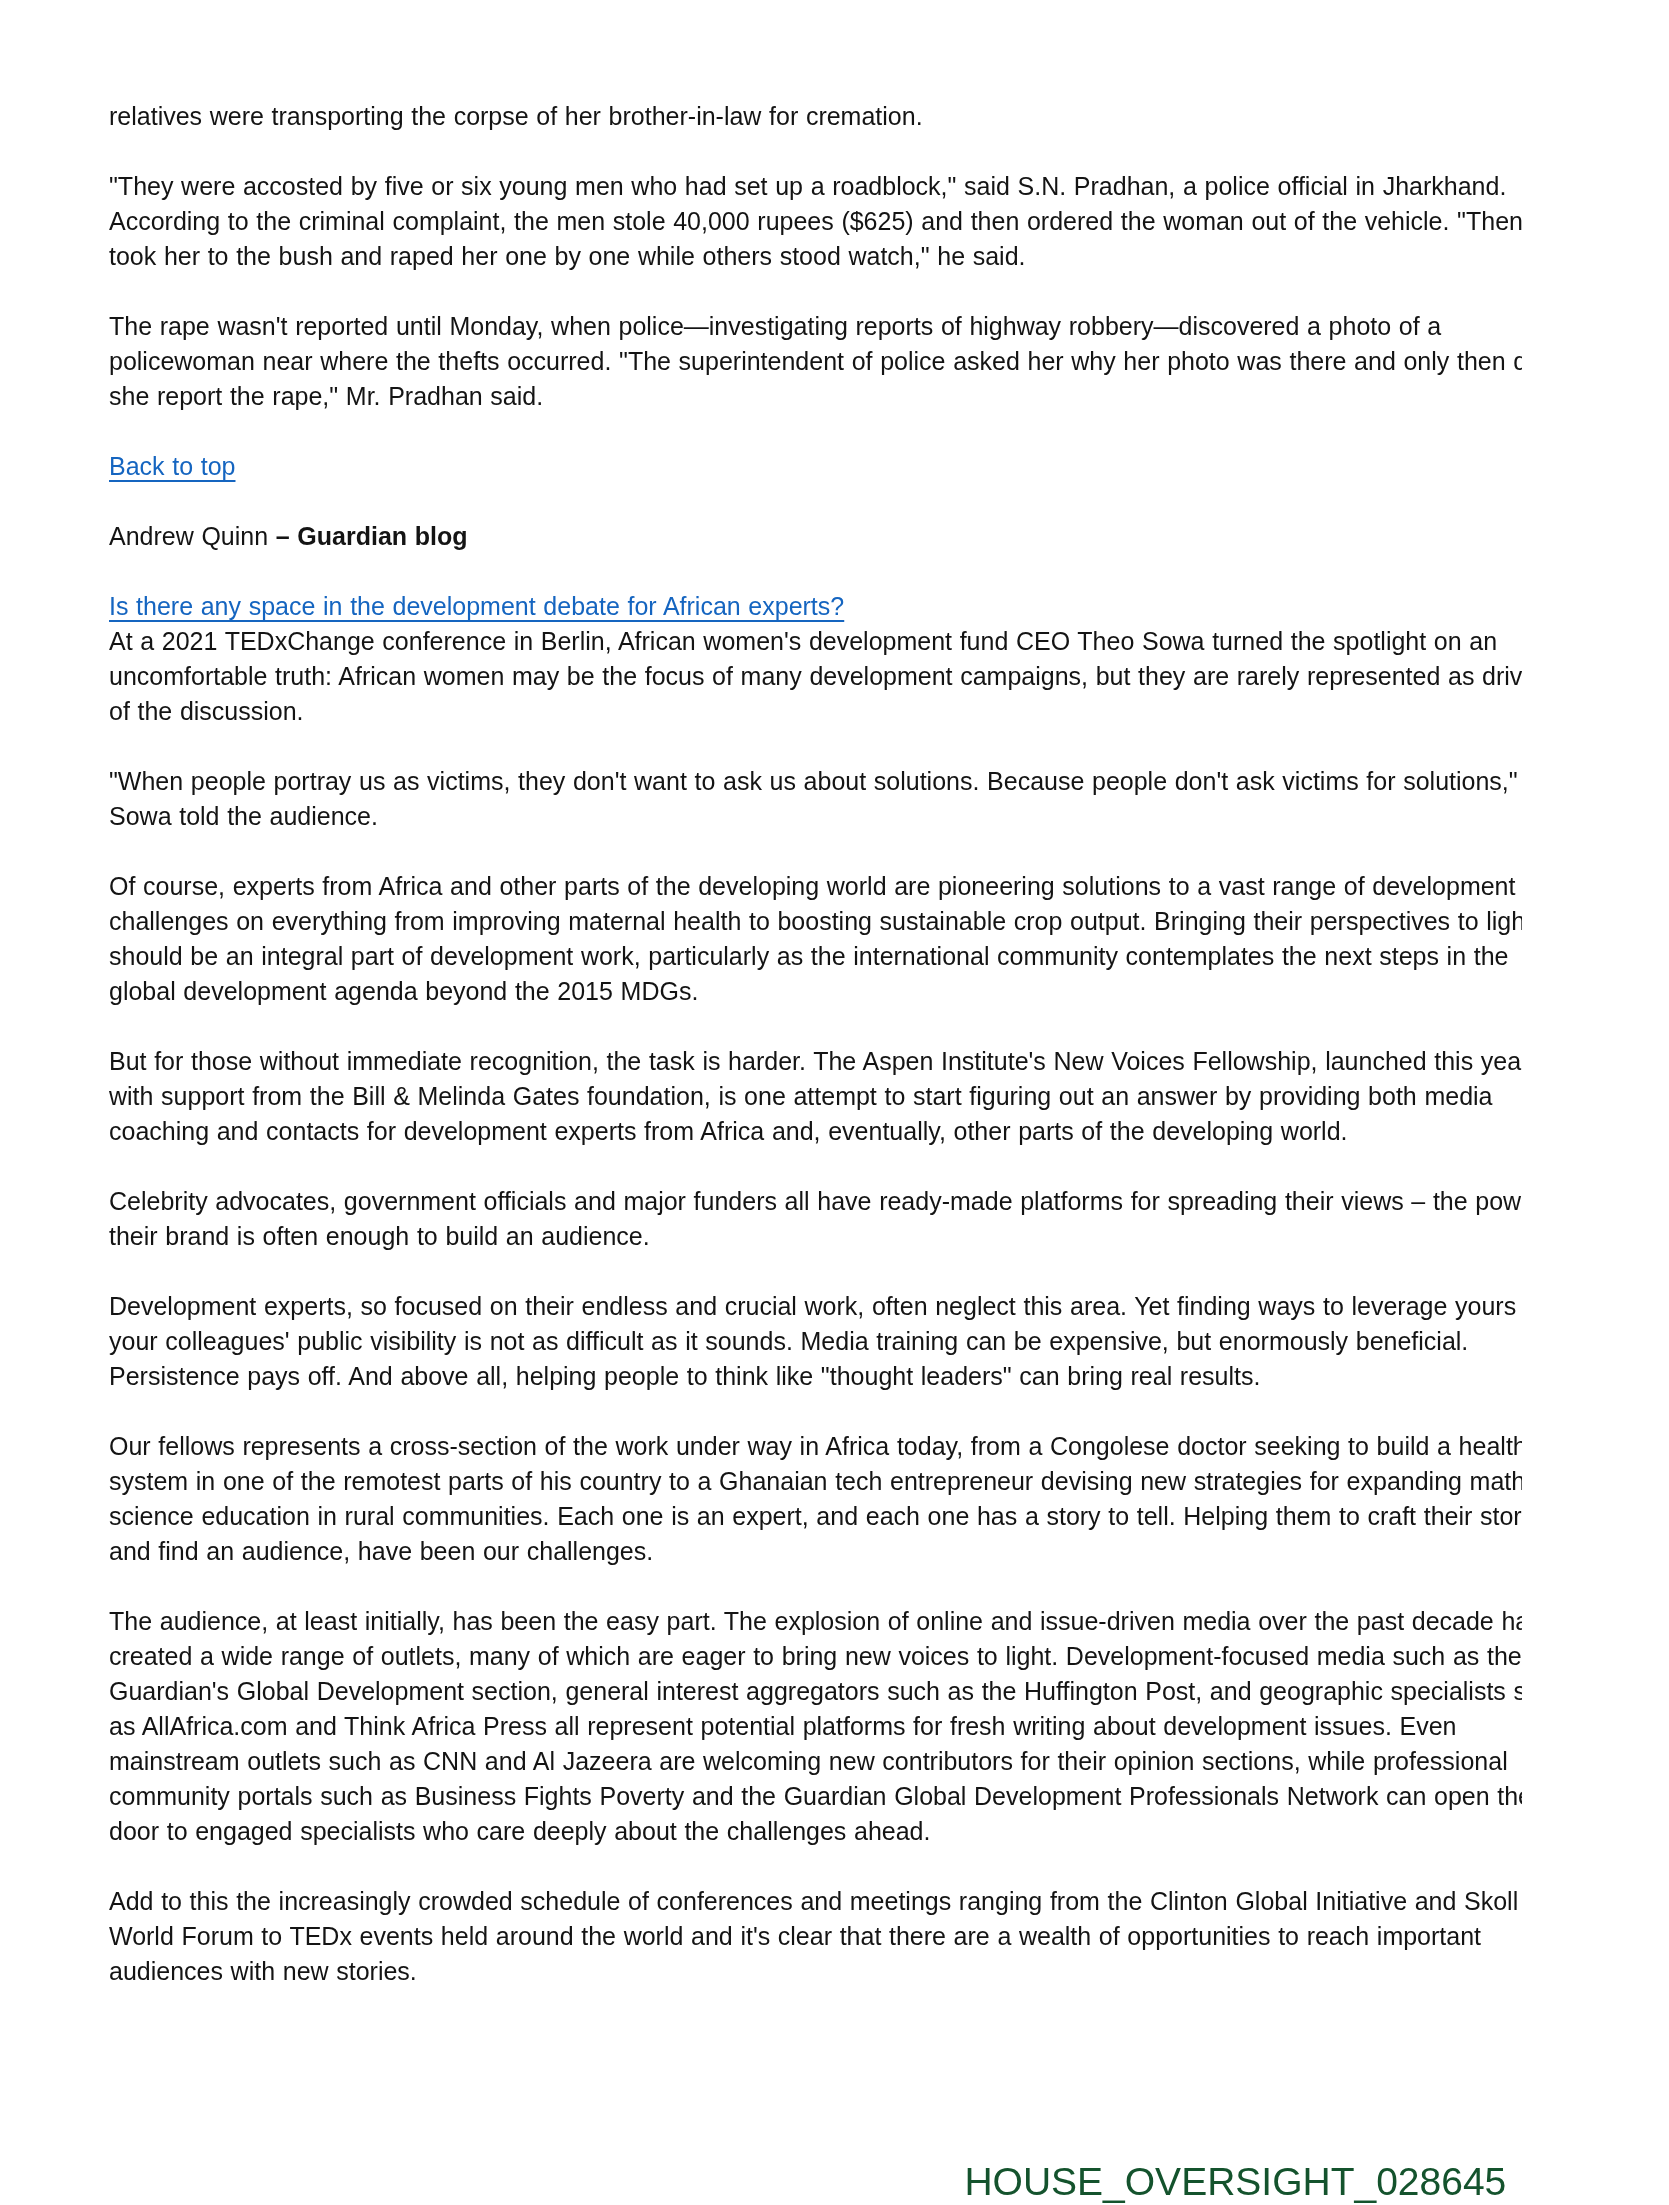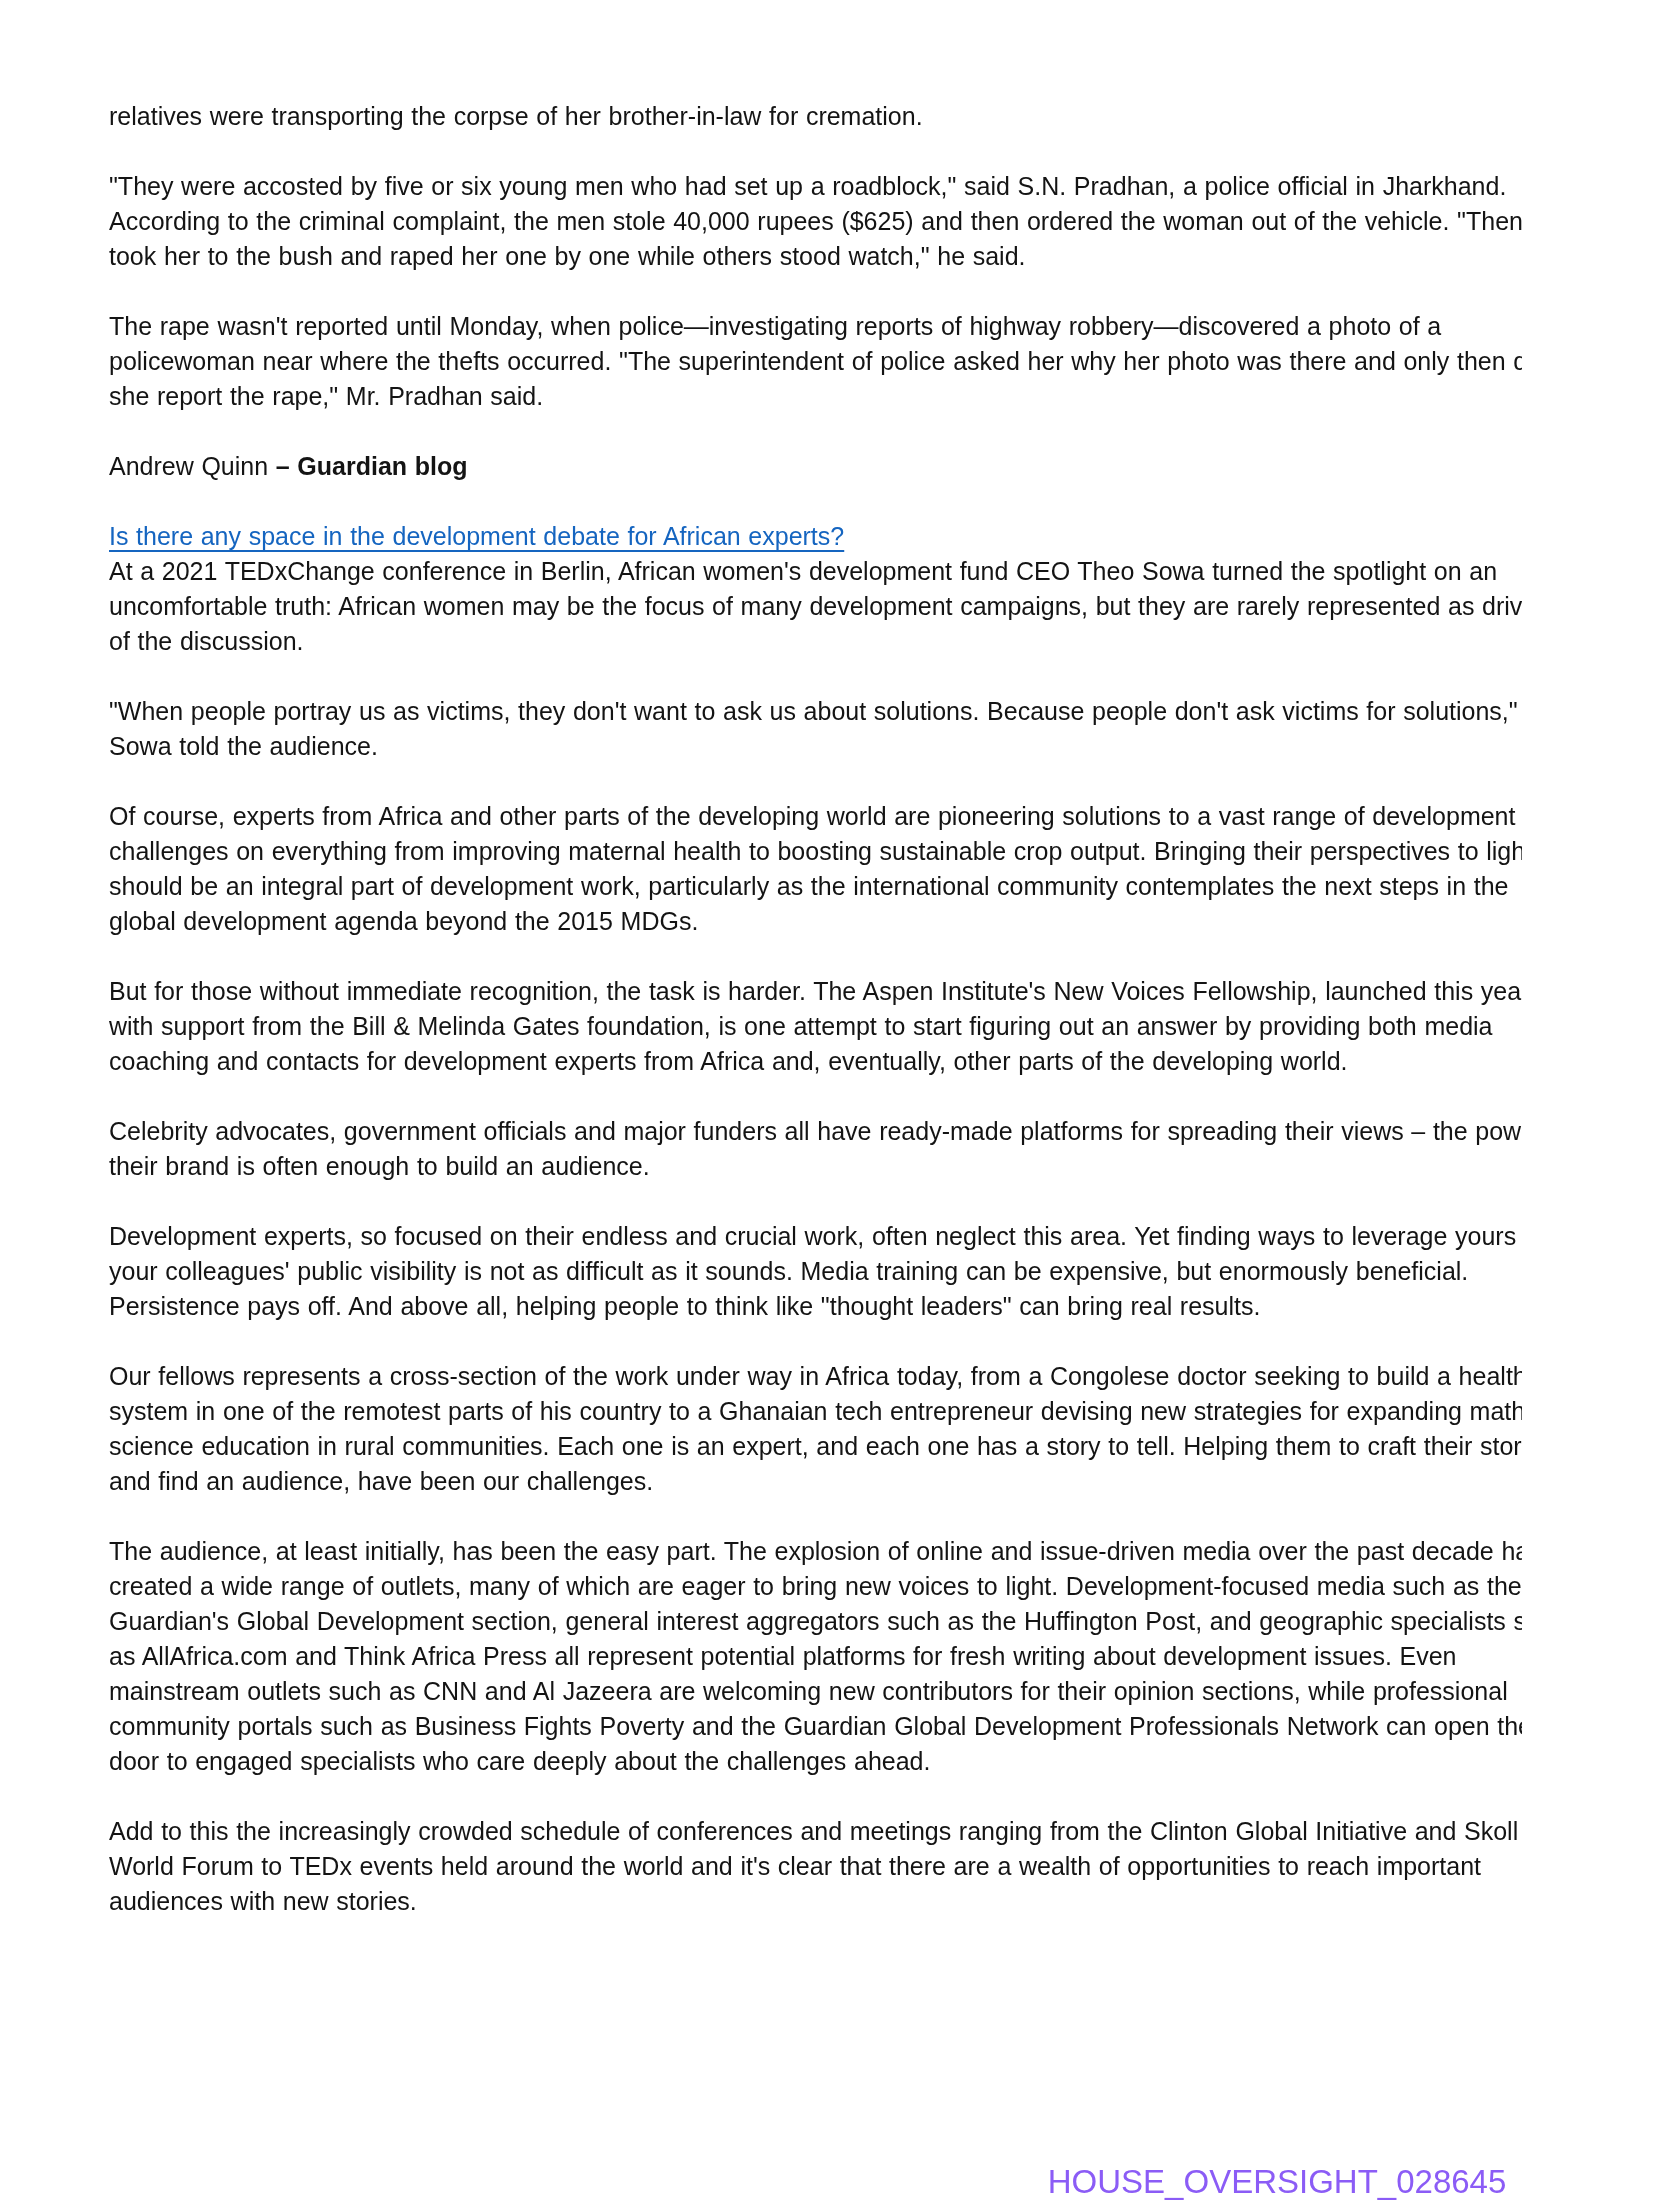--- a/index.html
+++ b/index.html
@@ -40,36 +40,37 @@
     text-underline-offset: 4.6px;
     cursor: pointer;
   }
   .byline strong {
     font-weight: bold;
   }
   .bates {
     position: absolute;
     right: 15.7px;
     bottom: 5.2px;
-    font-size: 33px;
+    font-size: 39px;
     line-height: 37px;
-    color: #8b5cf6;
+    color: #14532d;
     font-family: "Liberation Sans", sans-serif;
   }
 </style>
 </head>
 <body>
 
 <div class="page">
   <main class="content">
 
     <p class="para">relatives were transporting the corpse of her brother-in-law for cremation.</p>
     <p class="para">"They were accosted by five or six young men who had set up a roadblock," said S.N. Pradhan, a police official in Jharkhand. According to the criminal complaint, the men stole 40,000 rupees ($625) and then ordered the woman out of the vehicle. "Then they took her to the bush and raped her one by one while others stood watch," he said.</p>
     <p class="para">The rape wasn't reported until Monday, when police—investigating reports of highway robbery—discovered a photo of a policewoman near where the thefts occurred. "The superintendent of police asked her why her photo was there and only then did she report the rape," Mr. Pradhan said.</p>
 
+    <p class="para"><a href="#" class="link">Back to top</a></p>
 
     <p class="para byline"><span>Andrew Quinn </span><strong>– Guardian blog</strong></p>
 
     <p class="para title-line"><a href="#" class="link">Is there any space in the development debate for African experts?</a></p>
 
     <p class="para">At a 2021 TEDxChange conference in Berlin, African women's development fund CEO Theo Sowa turned the spotlight on an uncomfortable truth: African women may be the focus of many development campaigns, but they are rarely represented as drivers of the discussion.</p>
     <p class="para">"When people portray us as victims, they don't want to ask us about solutions. Because people don't ask victims for solutions," Sowa told the audience.</p>
     <p class="para">Of course, experts from Africa and other parts of the developing world are pioneering solutions to a vast range of development challenges on everything from improving maternal health to boosting sustainable crop output. Bringing their perspectives to light should be an integral part of development work, particularly as the international community contemplates the next steps in the global development agenda beyond the 2015 MDGs.</p>
     <p class="para">But for those without immediate recognition, the task is harder. The Aspen Institute's New Voices Fellowship, launched this year with support from the Bill &amp; Melinda Gates foundation, is one attempt to start figuring out an answer by providing both media coaching and contacts for development experts from Africa and, eventually, other parts of the developing world.</p>
     <p class="para">Celebrity advocates, government officials and major funders all have ready-made platforms for spreading their views – the power of their brand is often enough to build an audience.</p>

